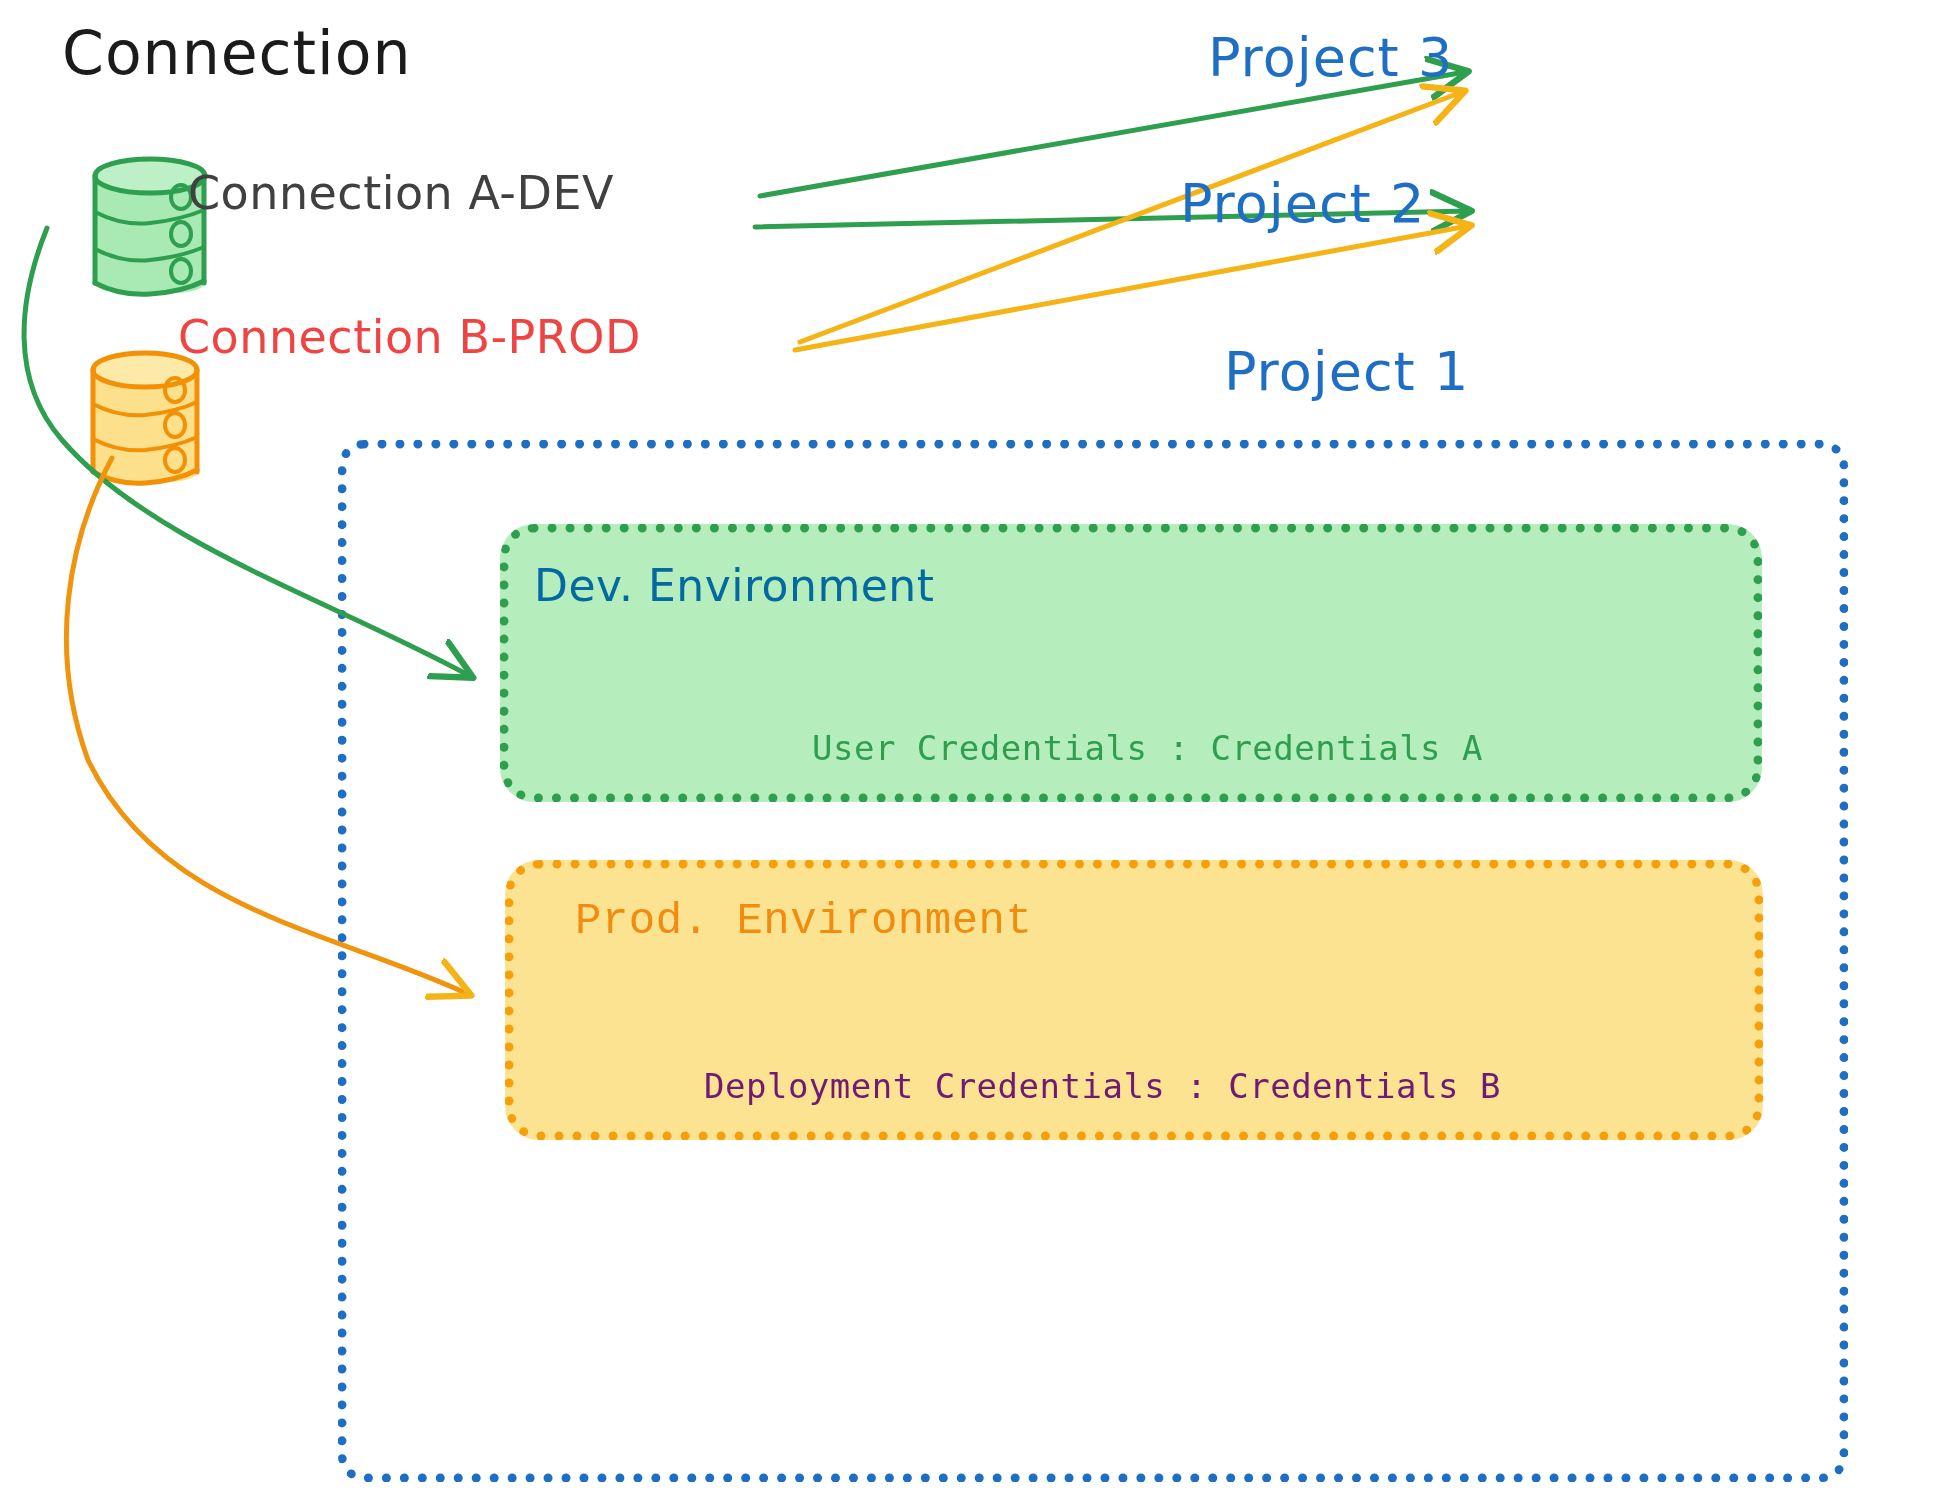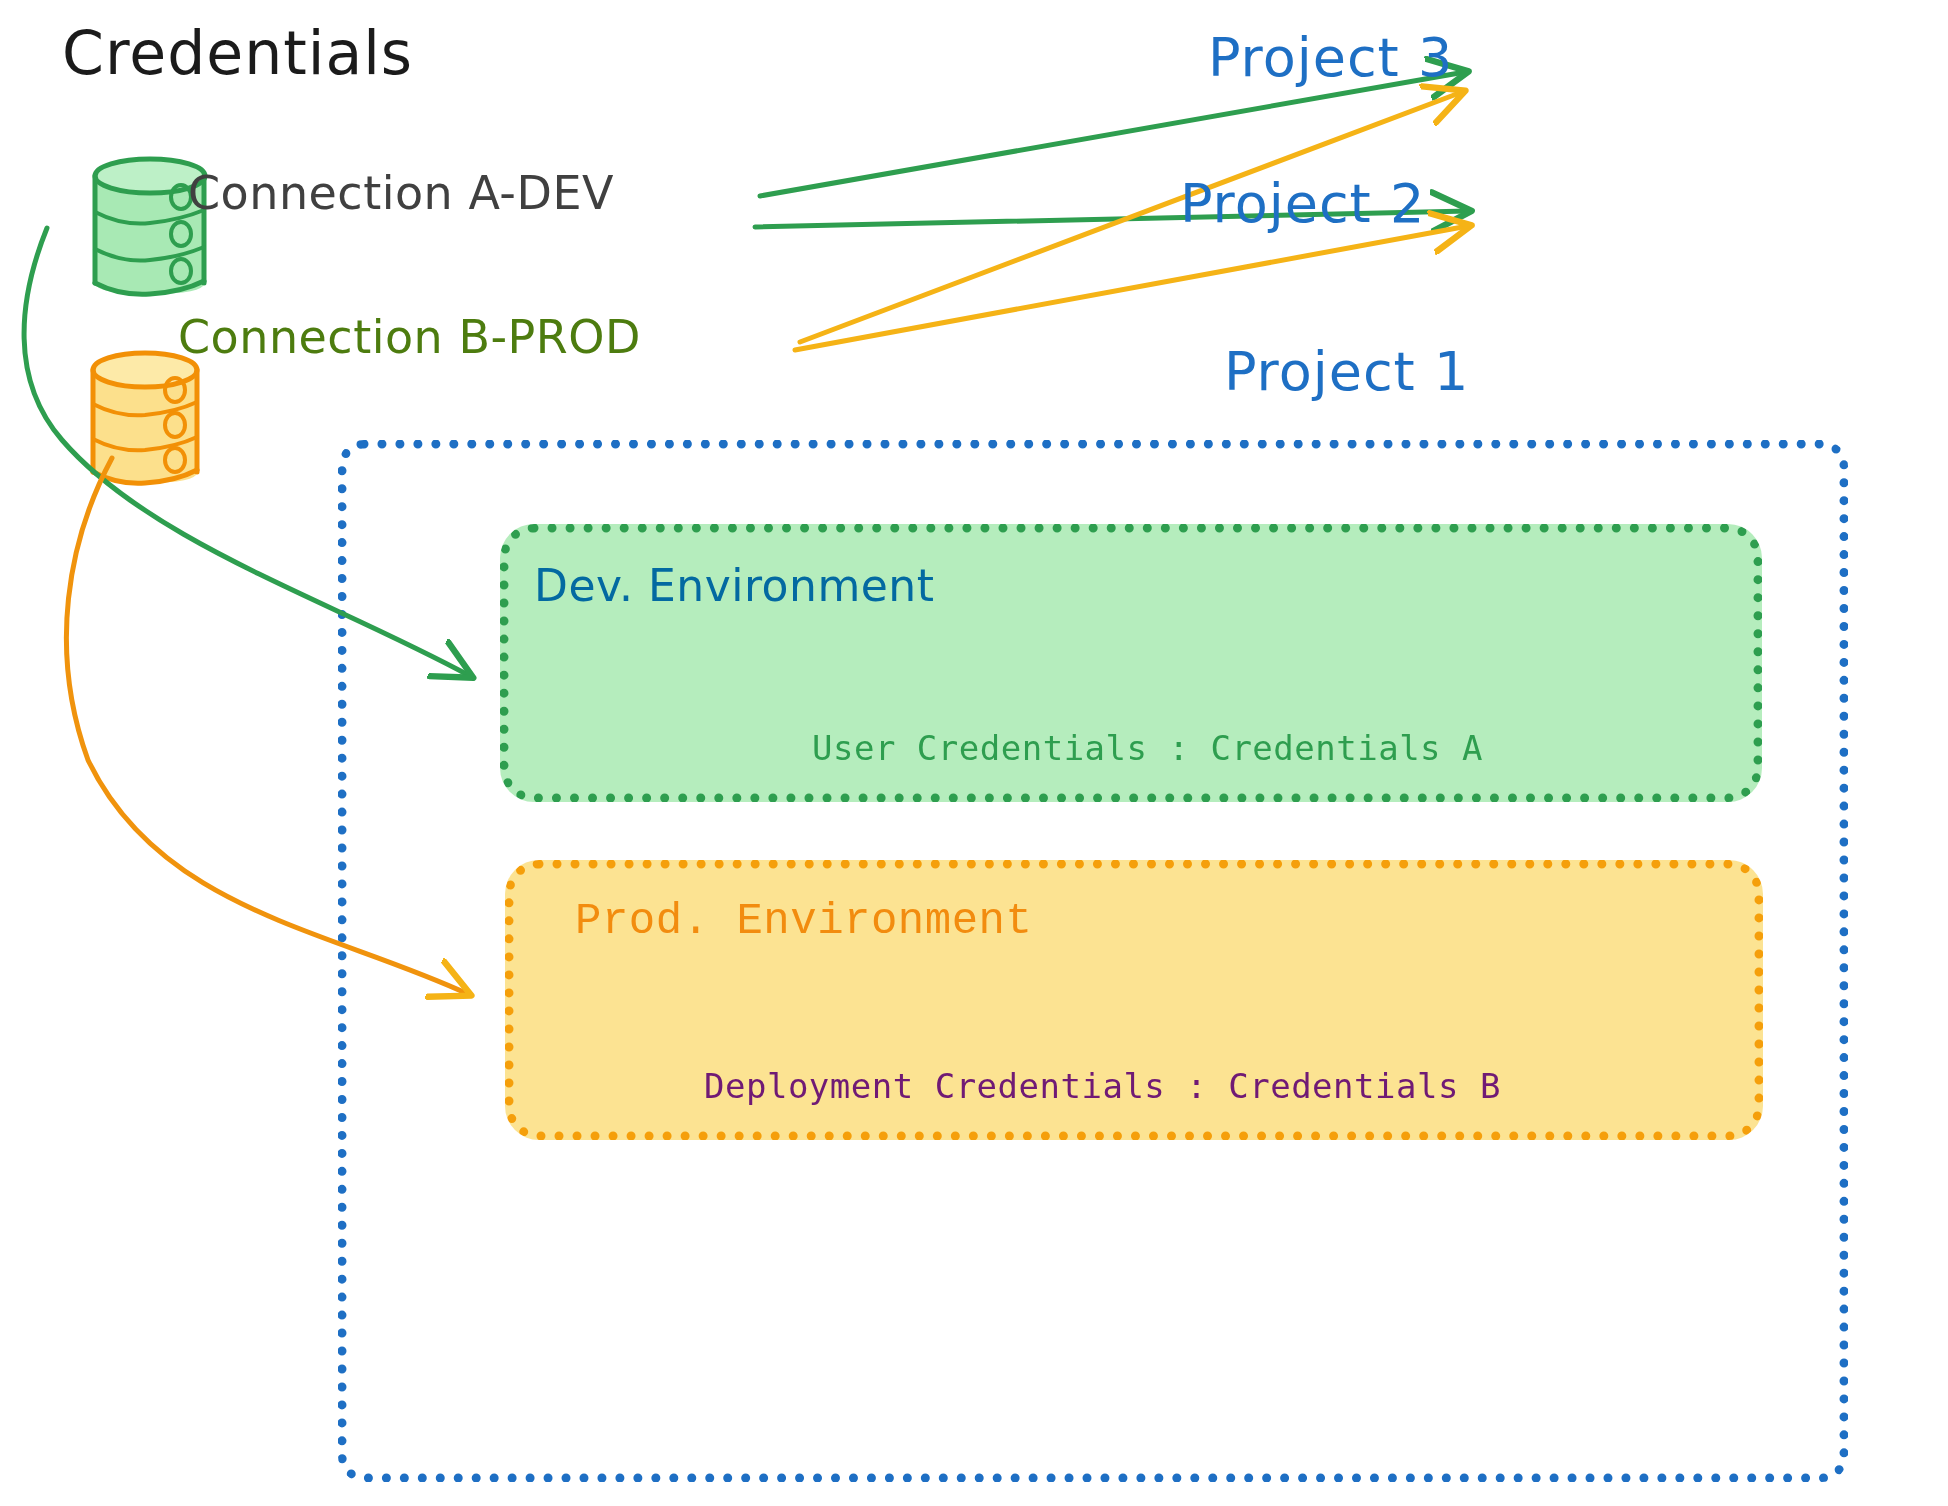--- a/index.html
+++ b/index.html
@@ -9,21 +9,21 @@
   #stage { position:absolute; inset:0; width:1948px; height:1506px; }
 
   svg.layer { position:absolute; left:0; top:0; width:1948px; height:1506px;
               overflow:visible; pointer-events:none; }
 
   .txt { position:absolute; white-space:nowrap; pointer-events:none; }
 
   .title-txt   { font-size:60px; color:#1b1b1b; font-family:"DejaVu Sans", sans-serif; font-weight:400; letter-spacing:1px; }
   .conn-label  { font-size:46px; font-family:"DejaVu Sans", sans-serif; letter-spacing:0.5px; }
   .conn-green  { color:#404040; }
-  .conn-orange { color:#4d7c0f; }
+  .conn-orange { color:#ef4444; }
   .proj-label  { font-size:54px; color:#1E6FC4; font-family:"DejaVu Sans", sans-serif; letter-spacing:1px; }
   .env-title   { font-size:44px; font-family:"DejaVu Sans", sans-serif; letter-spacing:0.5px; }
   .env-green   { color:#0369a1; }
   .env-orange  { color:#F28C0F; }
   .cred-txt    { font-size:34px; font-family:"DejaVu Sans Mono", monospace; letter-spacing:0.5px; }
   .cred-green  { color:#2E9E4F; }
   .cred-orange { color:#701a75; }
 
   
   .dotbox { position:absolute; box-sizing:border-box; }
@@ -83,21 +83,21 @@
     <path d="M755,227 L1468,211" fill="none" stroke="#2E9E4F" stroke-width="5" stroke-linecap="round" marker-end="url(#ah-green)"></path>
 
     <path d="M800,342 L1462,92" fill="none" stroke="#F5B316" stroke-width="5" stroke-linecap="round" marker-end="url(#ah-orange)"></path>
     <path d="M795,350 L1468,226" fill="none" stroke="#F5B316" stroke-width="5" stroke-linecap="round" marker-end="url(#ah-orange)"></path>
 
     <path d="M47,228 C18,300 10,380 62,440 C150,542 330,600 470,676" fill="none" stroke="#2E9E4F" stroke-width="5" stroke-linecap="round" marker-end="url(#ah-green)"></path>
 
     <path d="M112,458 C68,540 48,650 88,760 C160,910 330,930 468,994" fill="none" stroke="#F0930D" stroke-width="5" stroke-linecap="round" marker-end="url(#ah-orange)"></path>
   </svg>
 
-  <div class="txt title-txt" style="left:62px; top:18px;">Credentials</div>
+  <div class="txt title-txt" style="left:62px; top:18px;">Connection</div>
 
   <div class="txt conn-label conn-green" style="left:188px; top:166px;">Connection A-DEV</div>
 
   <div class="txt conn-label conn-orange" style="left:178px; top:310px;">Connection B-PROD</div>
 
   <div class="txt proj-label" style="left:1208px; top:26px;">Project 3</div>
 
   <div class="txt proj-label" style="left:1180px; top:172px;text-align:right;">Project 2</div>
 
   <div class="txt proj-label" style="left:1224px; top:340px;">Project 1</div>

